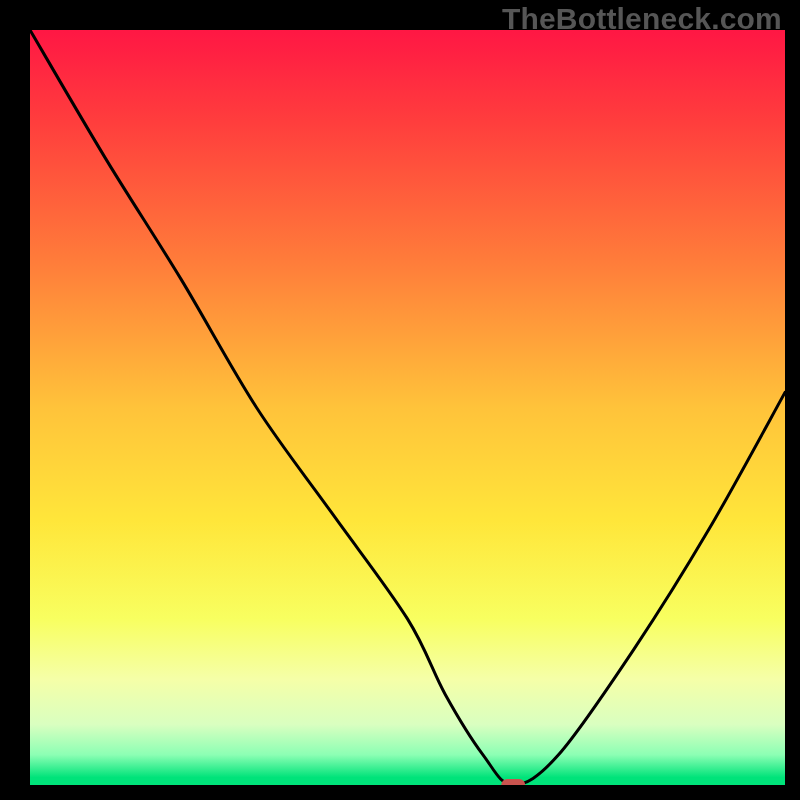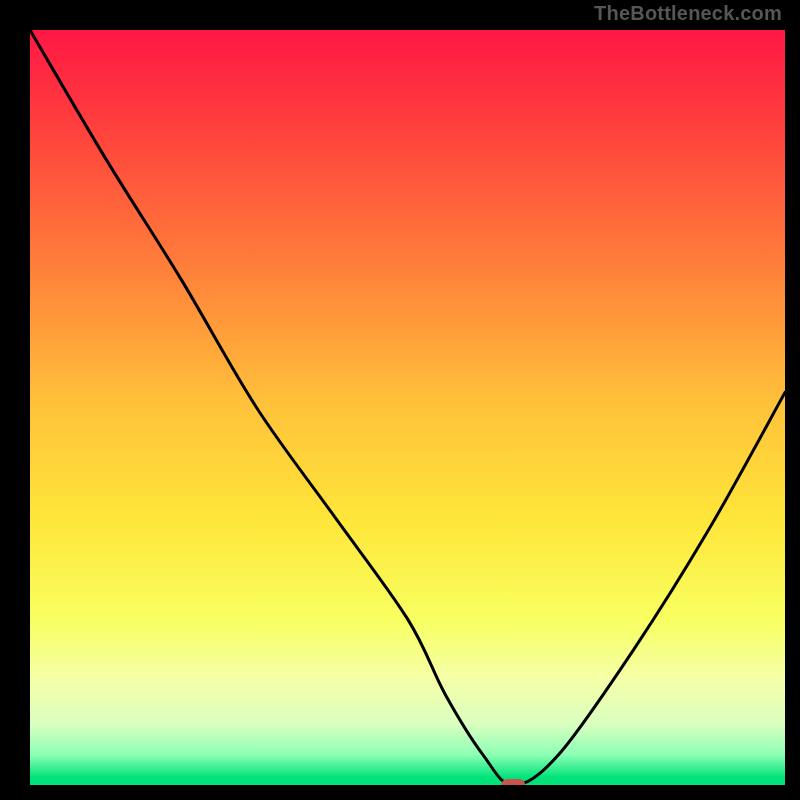--- a/index.html
+++ b/index.html
@@ -14,21 +14,21 @@
     position: relative;
     width: 800px;
     height: 800px;
     background: #000;
   }
   .watermark {
     position: absolute;
     top: 2px;
     right: 18px;
     font-family: Arial, Helvetica, sans-serif;
-    font-size: 20px;
+    font-size: 30px;
     font-weight: bold;
     color: #565656;
     letter-spacing: 0.2px;
     pointer-events: none;
   }
   svg {
     position: absolute;
     top: 0;
     left: 0;
   }

